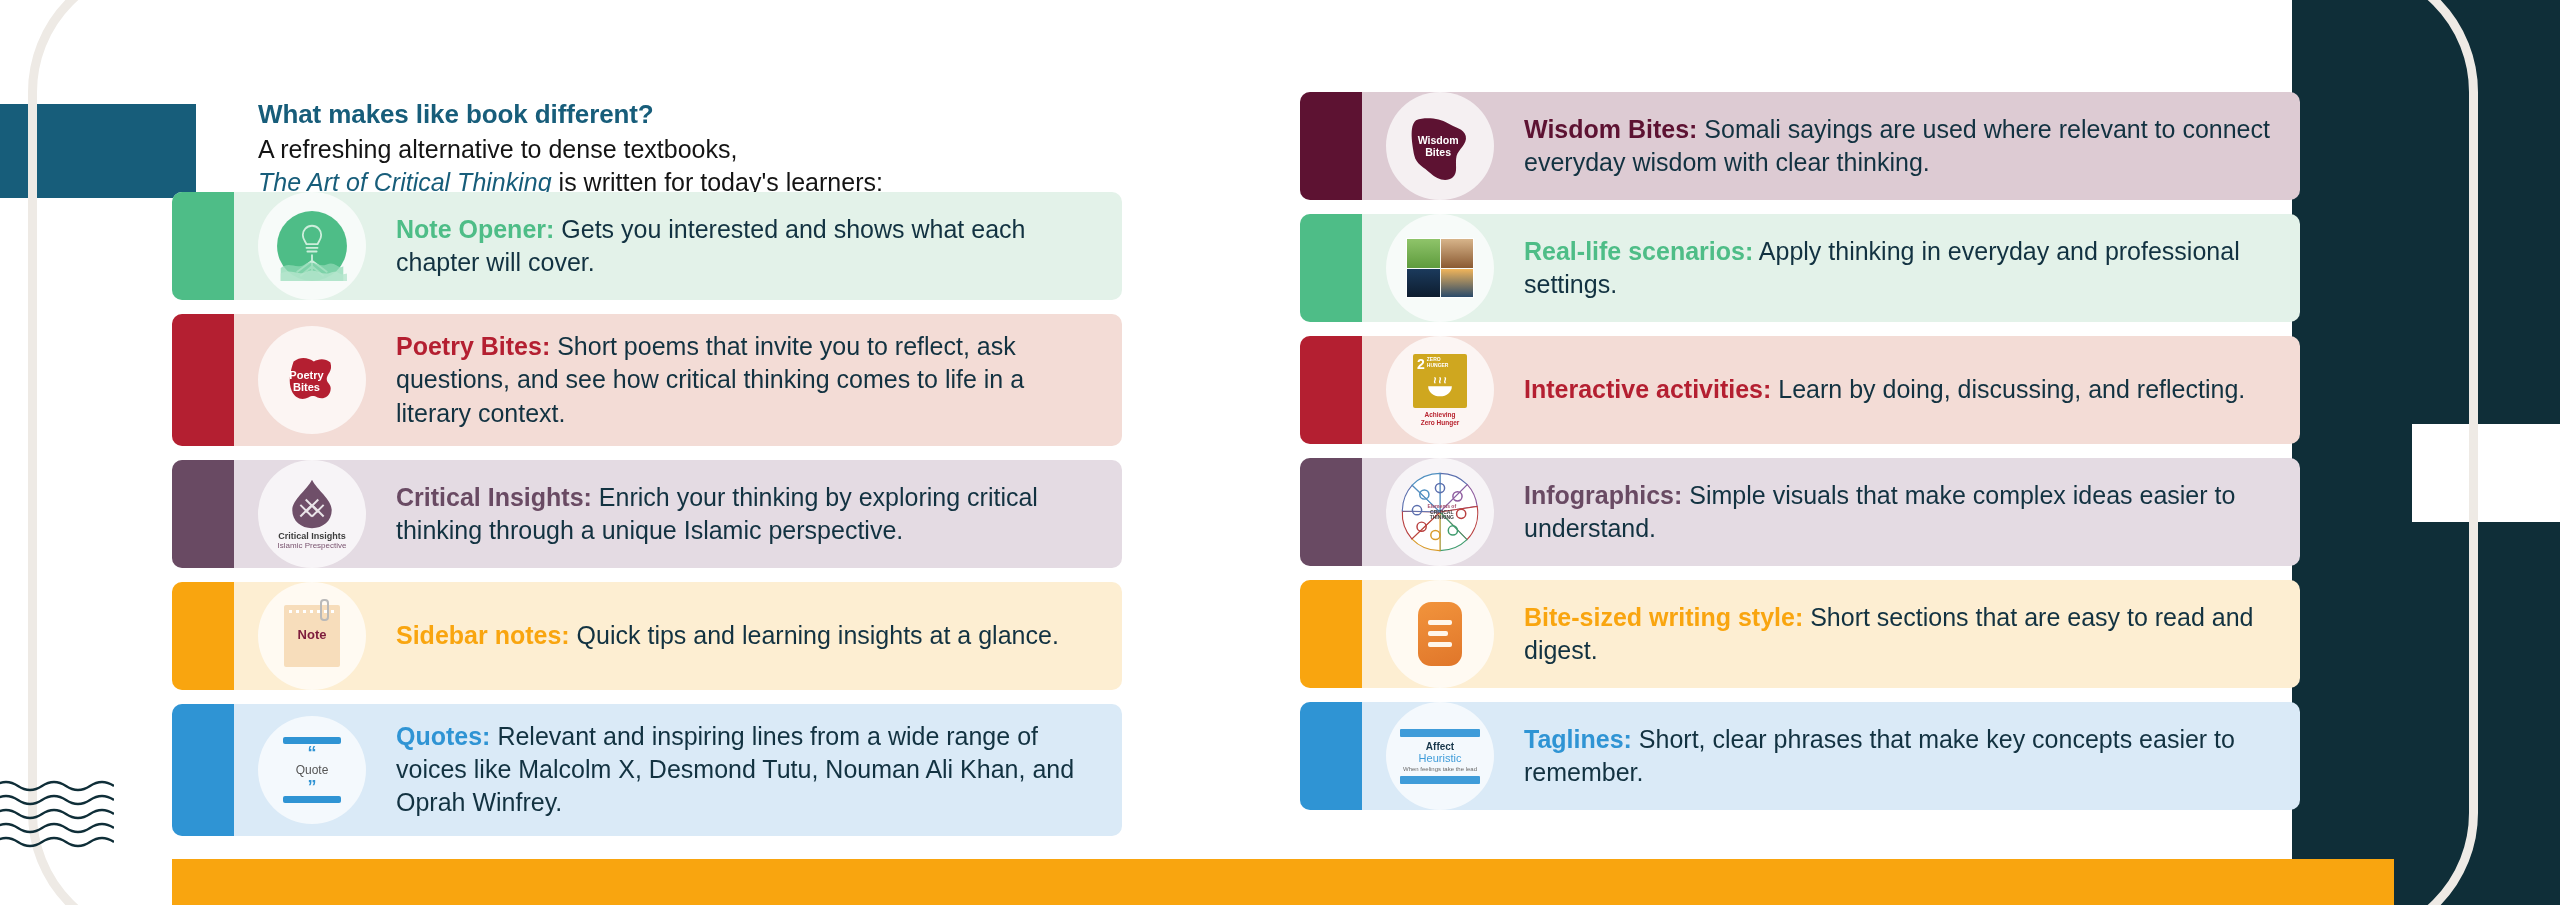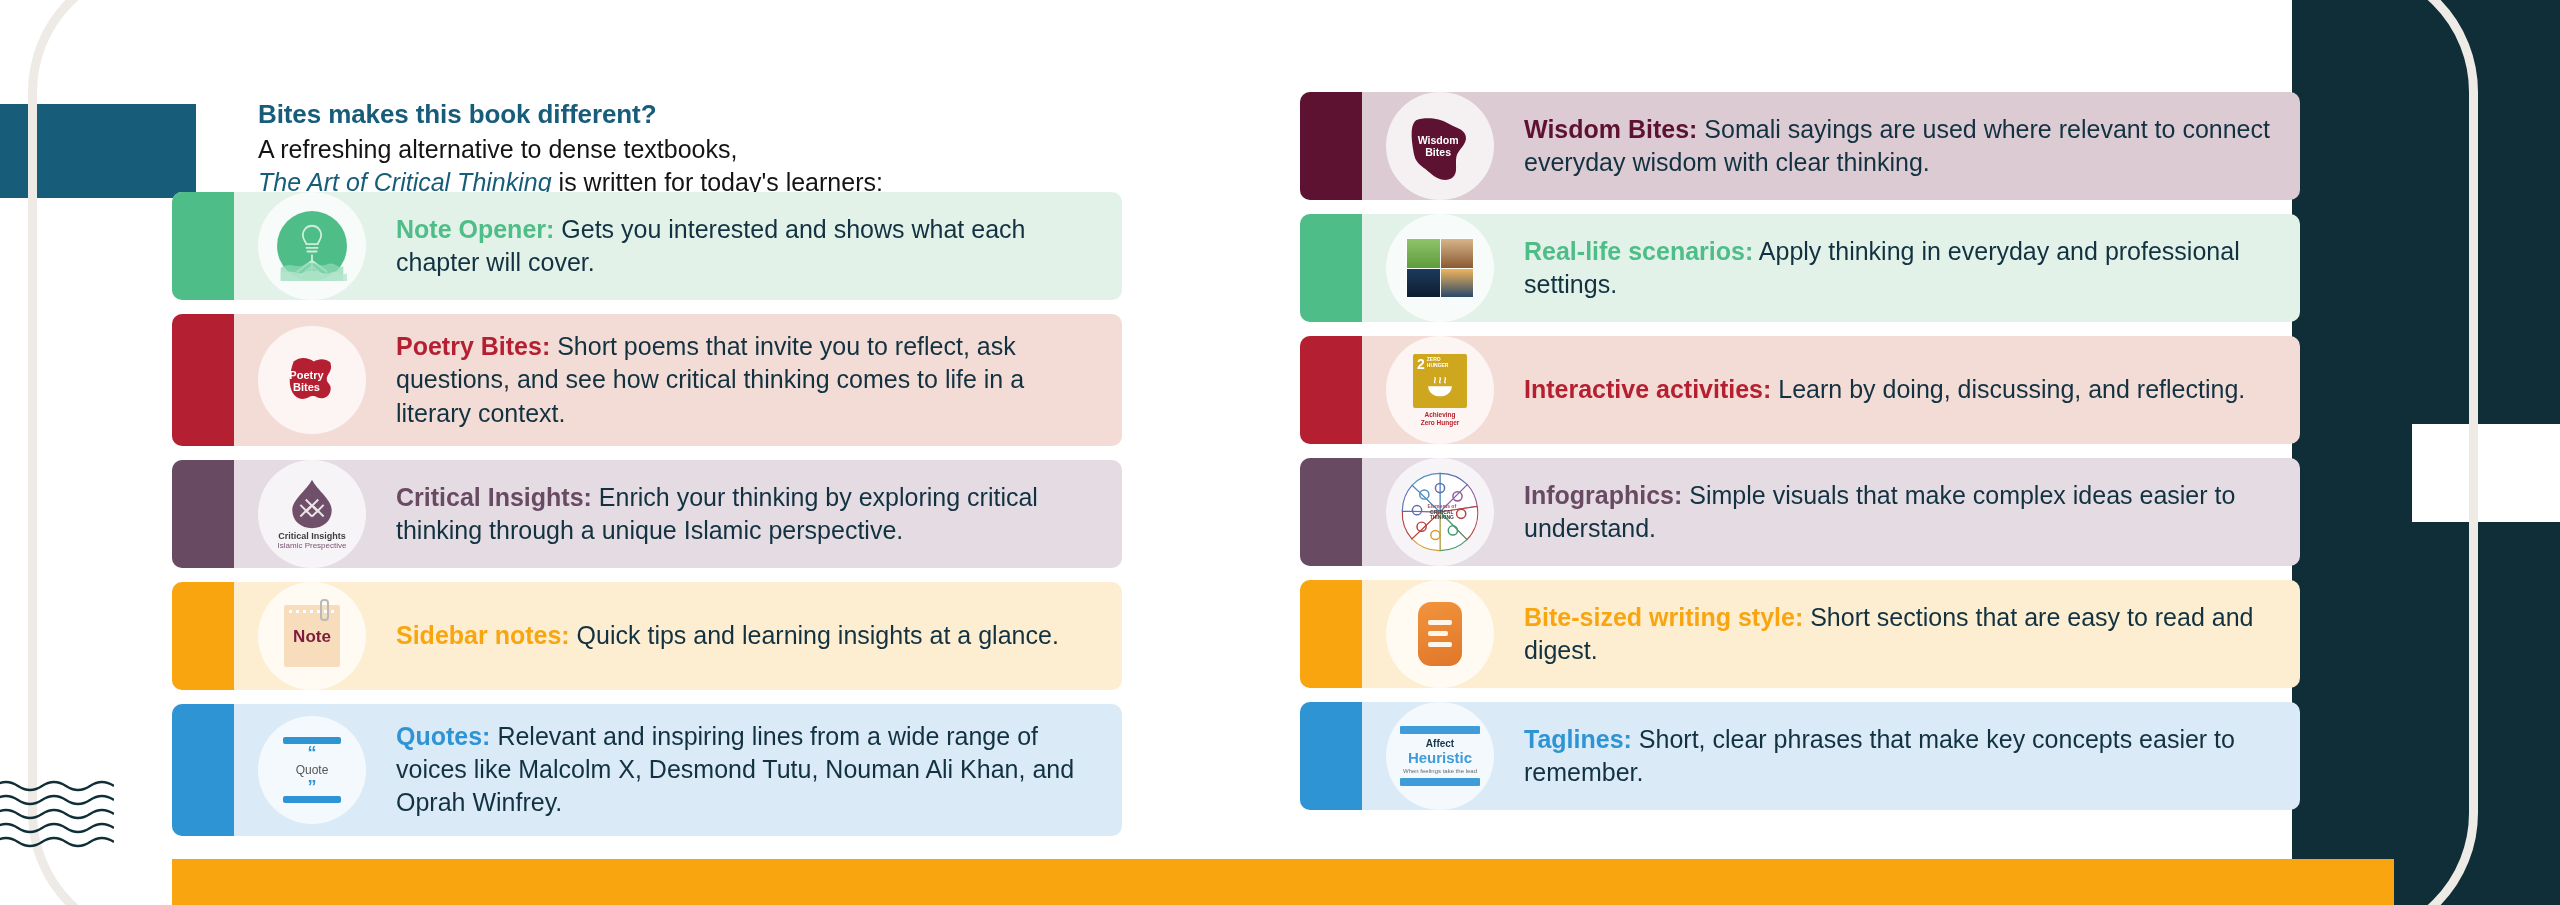--- a/index.html
+++ b/index.html
@@ -93,21 +93,21 @@
   .note-card {
     width:56px; height:62px; background:#f7ddbb; position:relative;
     border-radius:2px;
   }
   .note-card .dots {
     position:absolute; top:5px; left:5px; right:5px; height:3px;
     background:repeating-linear-gradient(to right,#ffffff 0 3px,transparent 3px 7px);
   }
   .note-card .note-word {
     position:absolute; top:22px; left:0; right:0; text-align:center;
-    font-size:17px; font-weight:bold; color:#7d1c3c;
+    font-size:13px; font-weight:bold; color:#7d1c3c;
   }
   .note-card .clip {
     position:absolute; top:-6px; right:11px; width:5px; height:18px;
     border:2px solid #b9b9b9; border-radius:4px; background:transparent;
   }
 
   .quote-ic { width:70px; text-align:center; }
   .quote-ic .bar { height:7px; background:#2f94d4; border-radius:2px; margin:0 6px; }
   .quote-ic .qm { font-size:18px; color:#2f94d4; font-weight:bold; line-height:1; }
   .quote-ic .qw { font-size:12px; color:#555; margin:1px 0; }
@@ -120,21 +120,21 @@
   .bite-ic i {
     position:absolute; left:10px; height:5px; background:#fff6ea; border-radius:2px;
   }
   .bite-ic i:nth-child(1){ top:18px; width:24px; }
   .bite-ic i:nth-child(2){ top:29px; width:20px; }
   .bite-ic i:nth-child(3){ top:40px; width:24px; }
 
   .tag-ic { width:80px; text-align:center; }
   .tag-ic .tbar { height:8px; background:#3f9cd9; border-radius:1px; }
   .tag-ic .t1 { font-size:10px; font-weight:bold; color:#17364a; margin-top:4px; }
-  .tag-ic .t2 { font-size:15px; font-weight:bold; color:#3f9cd9; }
+  .tag-ic .t2 { font-size:11px; font-weight:normal; color:#3f9cd9; }
   .tag-ic .t3 { font-size:6px; color:#6a6a6a; margin:2px 0 4px; }
 
   .sdg-ic { width:54px; }
   .sdg-ic .box {
     background:#cfa71f; color:#fff; border-radius:2px;
     padding:3px 4px 6px; text-align:center; position:relative;
   }
   .sdg-ic .topline { display:flex; align-items:flex-start; gap:2px; font-weight:bold; }
   .sdg-ic .num { font-size:14px; line-height:1; }
   .sdg-ic .lbl { font-size:5px; line-height:1.05; text-align:left; }
@@ -170,21 +170,21 @@
       <path d="M0 22 Q12 14 24 22 T48 22 T72 22 T96 22 T120 22"></path>
       <path d="M0 36 Q12 28 24 36 T48 36 T72 36 T96 36 T120 36"></path>
       <path d="M0 50 Q12 42 24 50 T48 50 T72 50 T96 50 T120 50"></path>
       <path d="M0 64 Q12 56 24 64 T48 64 T72 64 T96 64 T120 64"></path>
     </g>
   </svg>
 
   <div class="content">
 
     <div class="intro">
-      <div class="intro-heading">Bites makes this book different?</div>
+      <div class="intro-heading">What makes like book different?</div>
       <div class="intro-line">A refreshing alternative to dense textbooks,</div>
       <div class="intro-line"><span class="intro-italic">The Art of Critical Thinking</span><span> is written for today's learners:</span></div>
     </div>
 
     <div class="col col-left" style="top:192px;">
 
       <div class="card" style="background:#e3f2e9;">
         <div class="card-accent" style="background:#4ebd87;"></div>
         <div class="card-icon">
           <svg class="ic" viewBox="0 0 100 100">

